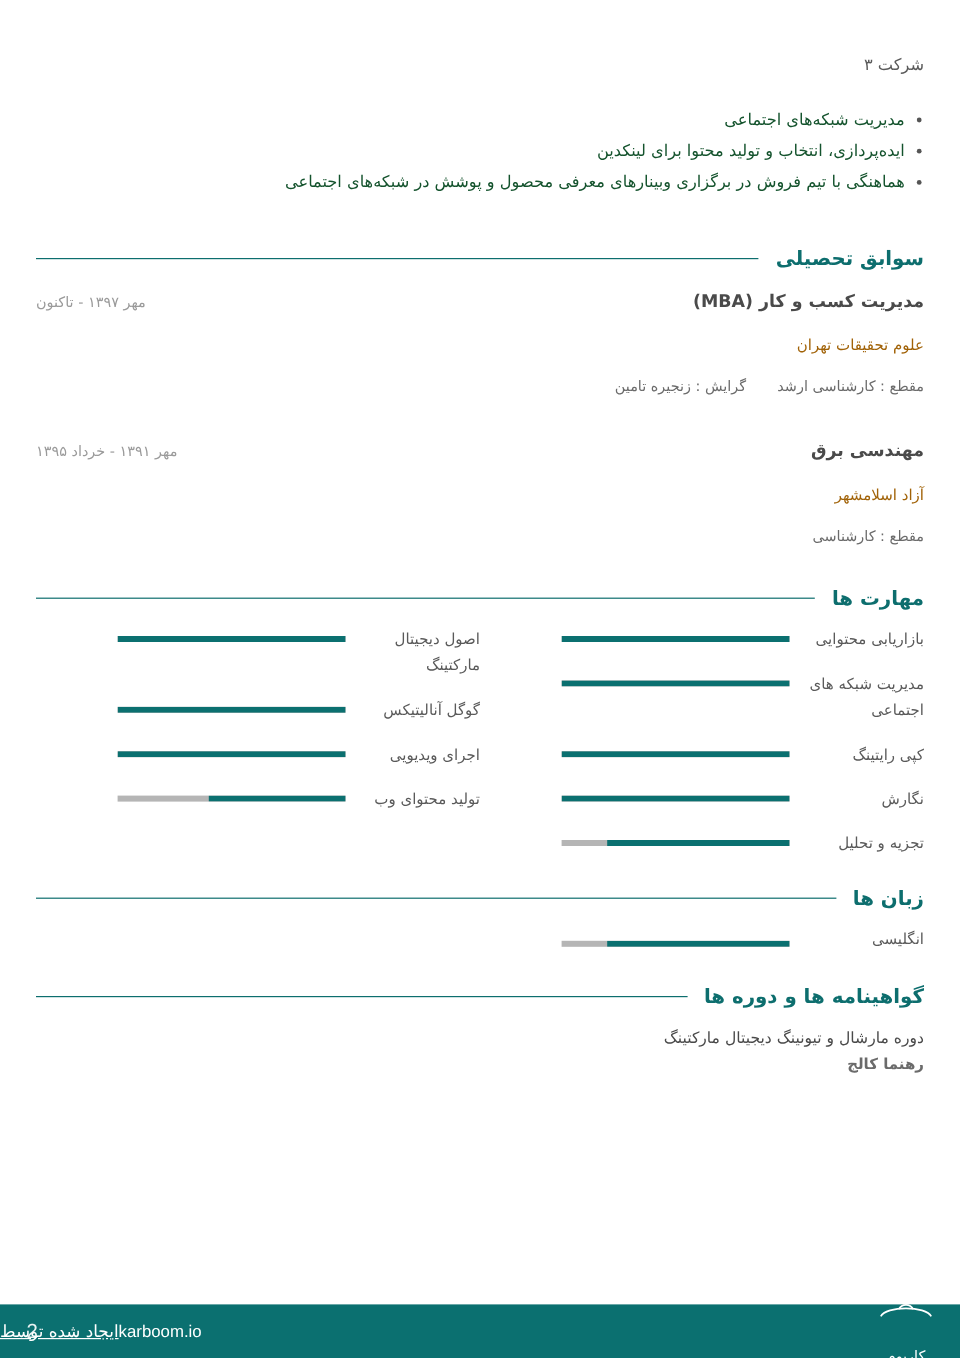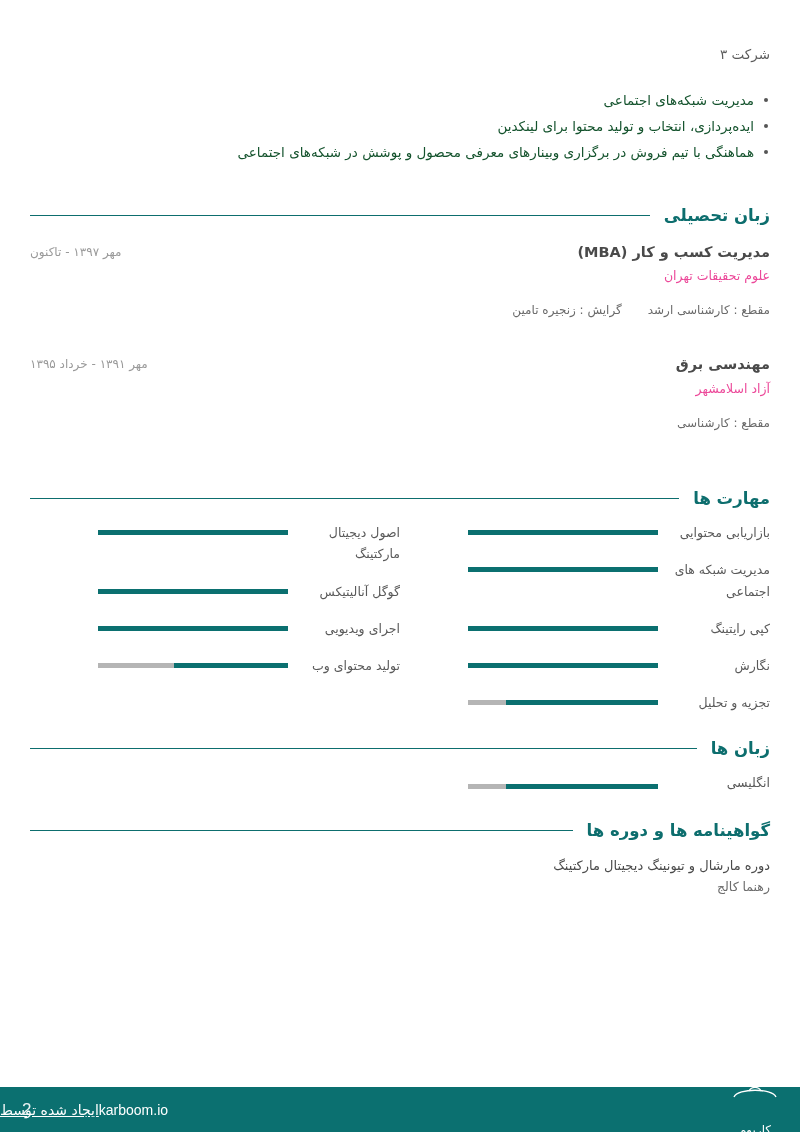--- a/index.html
+++ b/index.html
@@ -101,22 +101,22 @@
   .edu-main { text-align: right; }
   .edu-degree {
     font-size: 14.5px;
     font-weight: bold;
     color: #4a4a4a;
     line-height: 1.55;
     direction: rtl;
   }
   .edu-school {
     font-size: 12.5px;
-    color: #ec4899;
-    margin-top: 3px;
+    color: #a16207;
+    margin-top: 15px;
     line-height: 1.6;
   }
   .edu-date {
     font-size: 12px;
     color: #9a9a9a;
     white-space: nowrap;
     padding-top: 4px;
   }
   .edu-meta {
     margin-top: 17px;
@@ -188,20 +188,21 @@
   .cert-item { margin-top: 16px; text-align: right; }
   .cert-title {
     font-size: 13px;
     color: #4a4a4a;
     line-height: 1.55;
   }
   .cert-org {
     font-size: 12.5px;
     color: #6b6b6b;
     margin-top: 3px;
+    font-weight: bold;
   }
 
   
   .footer {
     position: absolute;
     left: 0;
     right: 0;
     bottom: 0;
     height: 45px;
     background: #0b7070;
@@ -260,21 +261,21 @@
     <div class="job-company">شرکت ۳</div>
     <ul class="bullet-list">
       <li>مدیریت شبکه‌های اجتماعی</li>
       <li>ایده‌پردازی، انتخاب و تولید محتوا برای لینکدین</li>
       <li>هماهنگی با تیم فروش در برگزاری وبینارهای معرفی محصول و پوشش در شبکه‌های اجتماعی</li>
     </ul>
   </div>
 
   <div class="section" style="top:206px;">
     <div class="sec-head">
-      <div class="sec-title">زبان تحصیلی</div>
+      <div class="sec-title">سوابق تحصیلی</div>
       <div class="sec-rule"></div>
     </div>
 
     <div class="edu-item">
       <div class="edu-row">
         <div class="edu-main">
           <div class="edu-degree">مدیریت کسب و کار (MBA)</div>
           <div class="edu-school">علوم تحقیقات تهران</div>
         </div>
         <div class="edu-date">مهر ۱۳۹۷ - تاکنون</div>

